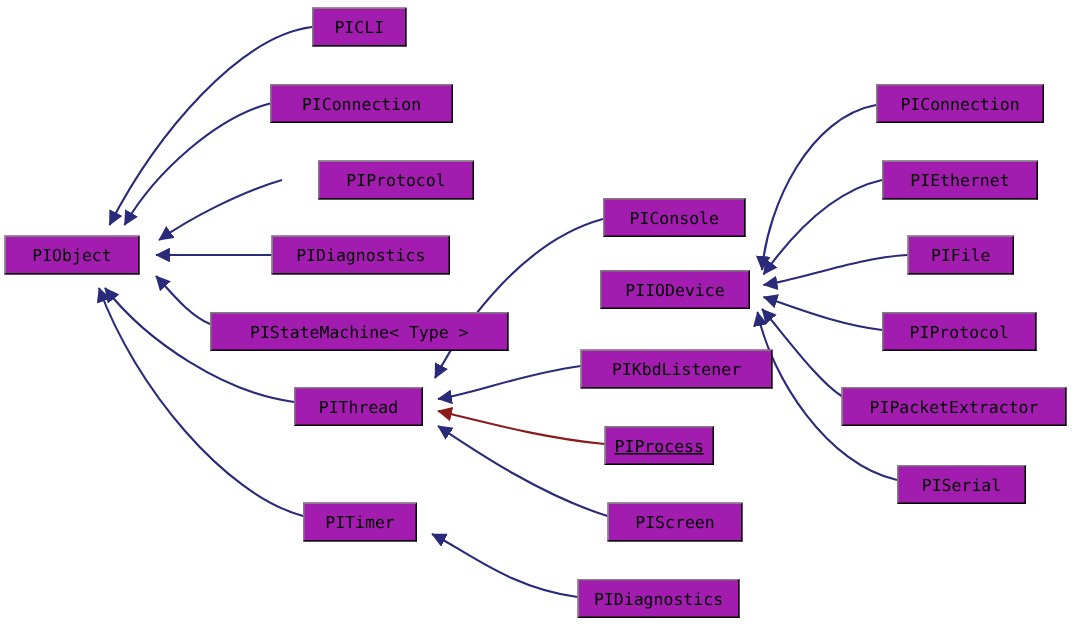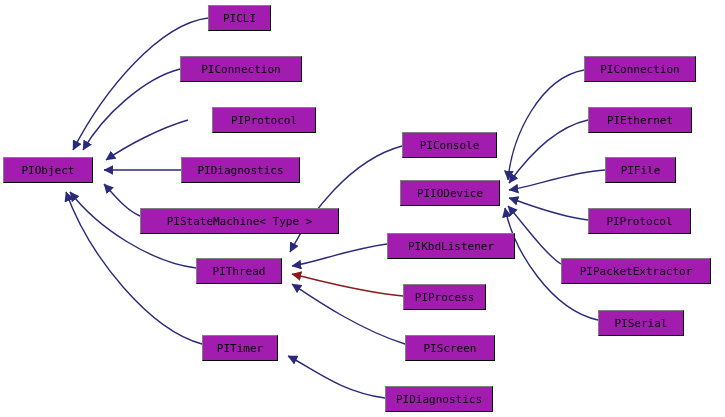--- a/index.html
+++ b/index.html
@@ -105,21 +105,21 @@
       </div>
       <div class="node" style="left: 402px; top: 132px; width: 95px; height: 26px;">
         <span class="node-label">PIConsole</span>
       </div>
       <div class="node" style="left: 400px; top: 180px; width: 100px; height: 26px;">
         <span class="node-label">PIIODevice</span>
       </div>
       <div class="node" style="left: 387px; top: 233px; width: 128px; height: 26px;">
         <span class="node-label">PIKbdListener</span>
       </div>
-      <div class="node" style="left: 403px; top: 284px; width: 83px; height: 26px;">
+      <div class="node" style="left: 403px; top: 284px; width: 73px; height: 26px; text-decoration: underline;">
         <span class="node-label">PIProcess</span>
       </div>
       <div class="node" style="left: 405px; top: 335px; width: 90px; height: 26px;">
         <span class="node-label">PIScreen</span>
       </div>
       <div class="node" style="left: 385px; top: 370px; width: 108px; height: 26px; margin-top: 16px;">
         <span class="node-label">PIDiagnostics</span>
       </div>
       <div class="node" style="left: 584px; top: 56px; width: 112px; height: 26px;">
         <span class="node-label">PIConnection</span>

